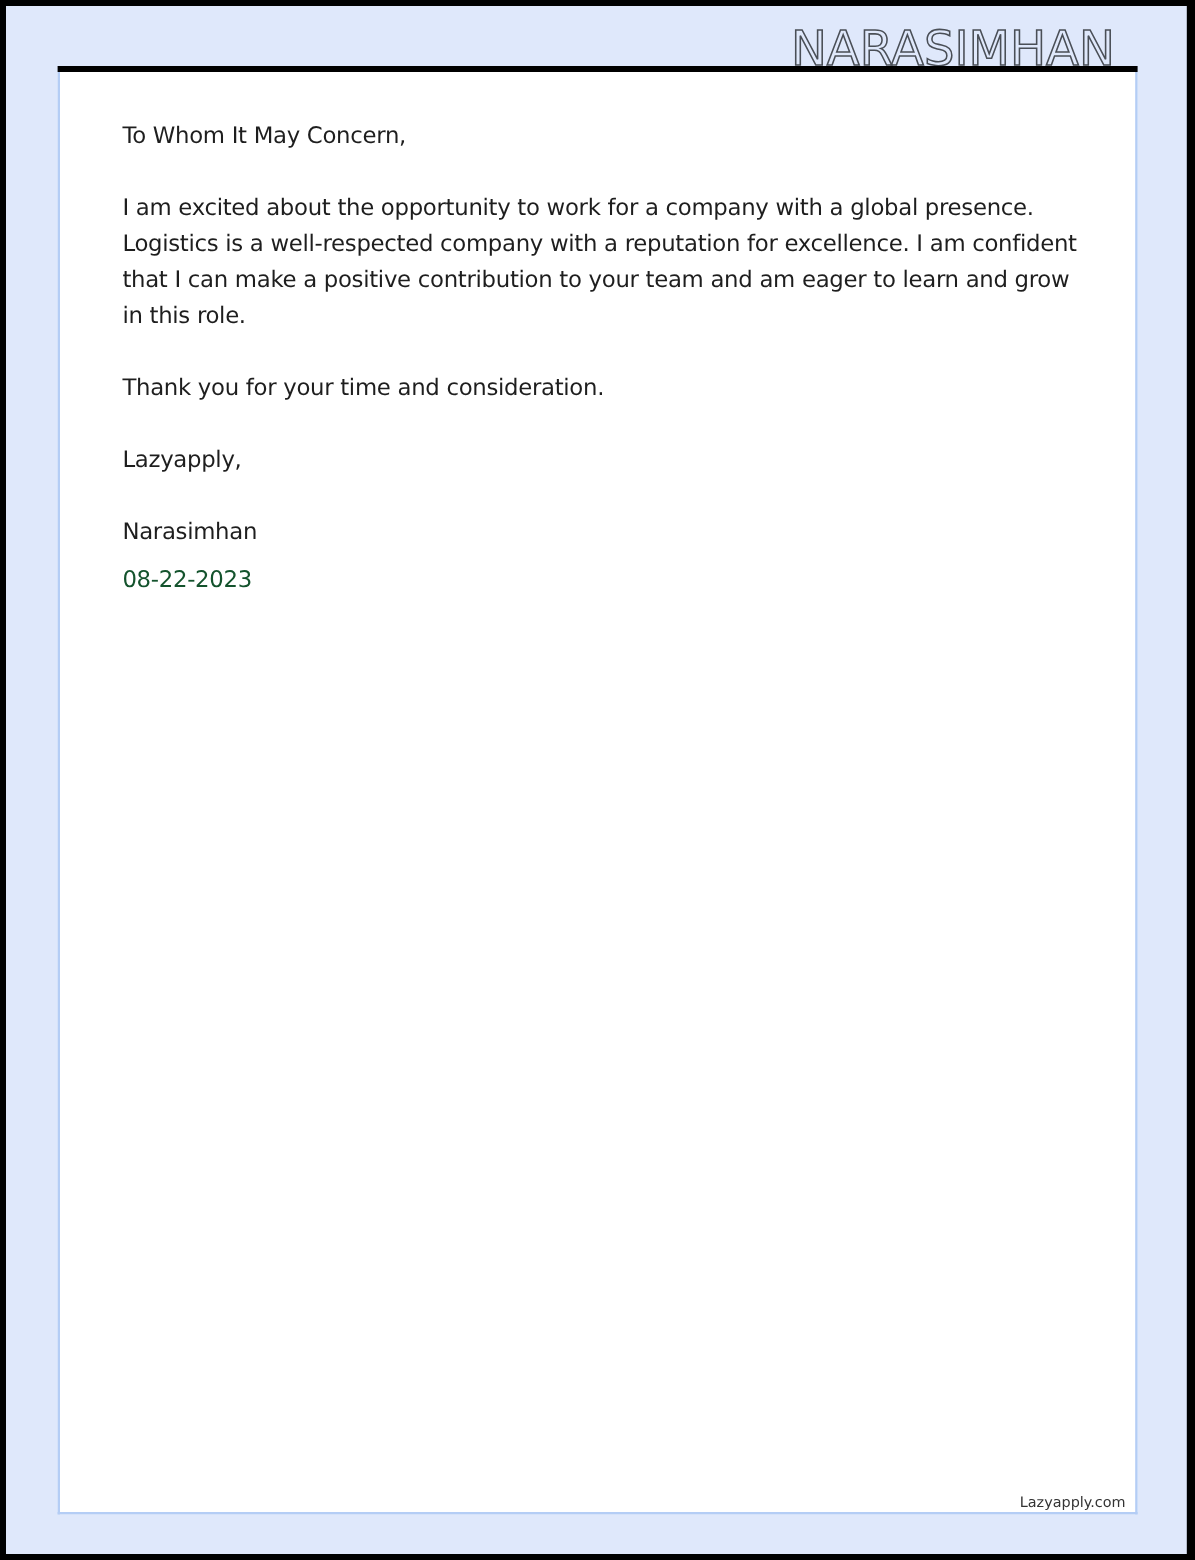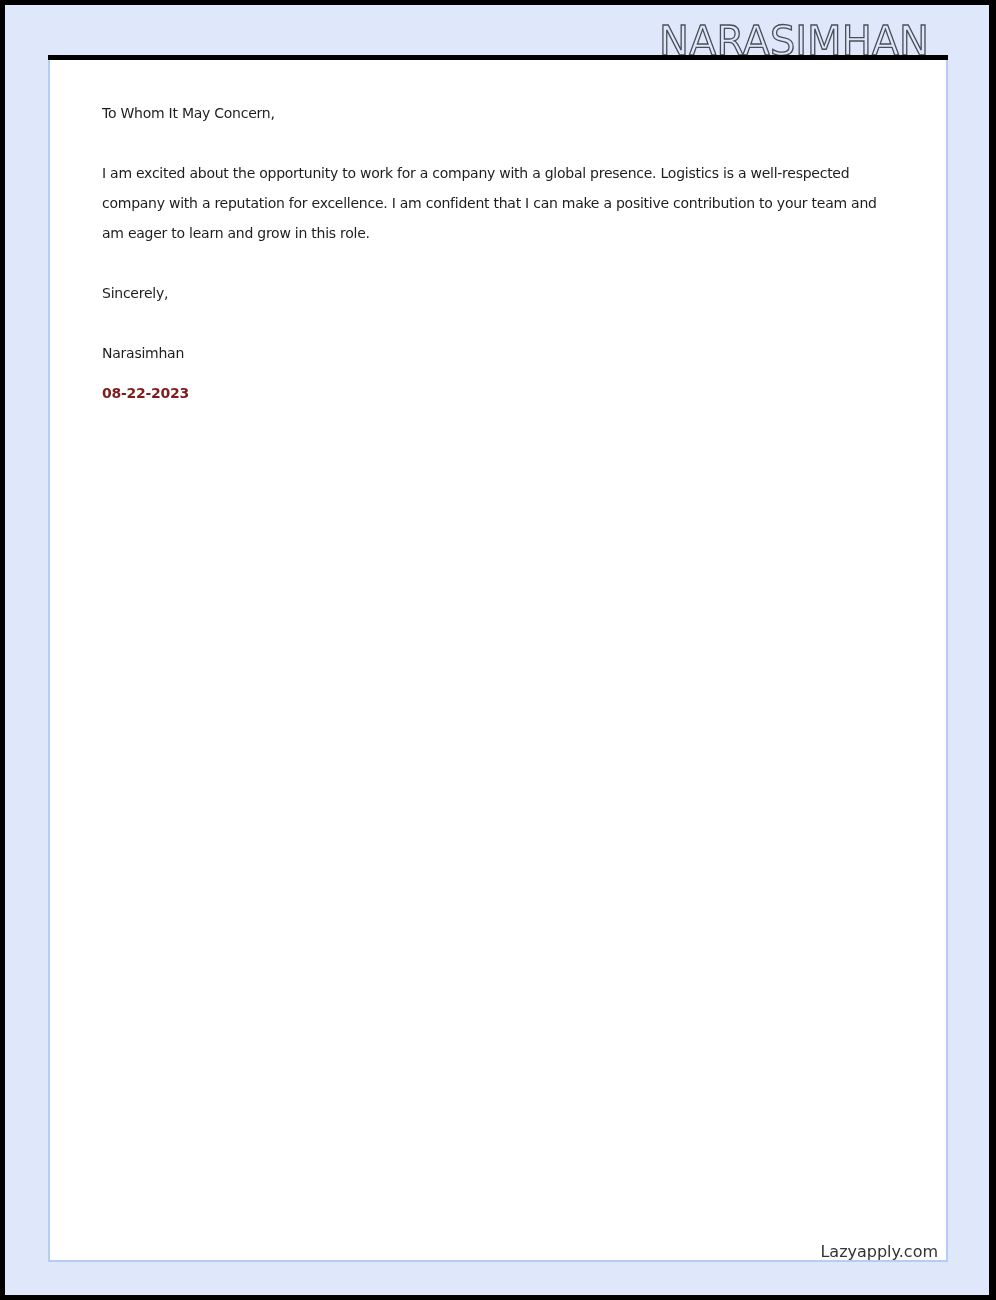--- a/index.html
+++ b/index.html
@@ -51,56 +51,56 @@
       background: #fff;
       border-left: 2px solid #b4cdf5;
       border-right: 2px solid #b4cdf5;
       border-bottom: 2px solid #b4cdf5;
     }
     .letter {
       position: absolute;
       left: 52px;
       top: 38px;
       width: 800px;
-      font-size: 14px;
+      font-size: 19px;
       line-height: 30px;
       color: #1e1e1e;
       letter-spacing: -0.25px;
     }
     .letter p {
       margin: 0 0 30px 0;
     }
     .letter p.sig-name {
       margin-bottom: 10px;
     }
     .date {
-      color: #7f1d1d;
+      color: #14532d;
       margin: 0;
-      font-weight: bold;
     }
     .watermark {
       position: absolute;
       right: 8px;
       bottom: 0px;
-      font-size: 16px;
+      font-size: 12px;
       line-height: 16px;
       color: #333;
     }
   </style>
 </head>
 <body>
 
 <div class="frame">
   <div class="name-title">NARASIMHAN</div>
 </div>
 
 <div class="top-bar"></div>
 
 <div class="paper">
   <div class="letter">
     <p>To Whom It May Concern,</p>
     <p>I am excited about the opportunity to work for a company with a global presence. Logistics is a well-respected company with a reputation for excellence. I am confident that I can make a positive contribution to your team and am eager to learn and grow in this role.</p>
-    <p>Sincerely,</p>
+    <p>Thank you for your time and consideration.</p>
+    <p>Lazyapply,</p>
     <p class="sig-name">Narasimhan</p>
     <p class="date">08-22-2023</p>
   </div>
   <div class="watermark">Lazyapply.com</div>
 </div>
 
 </body></html>

